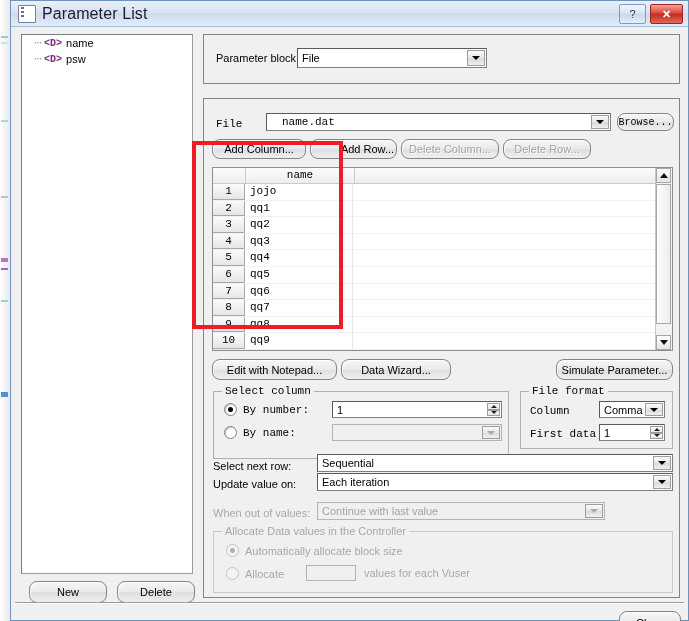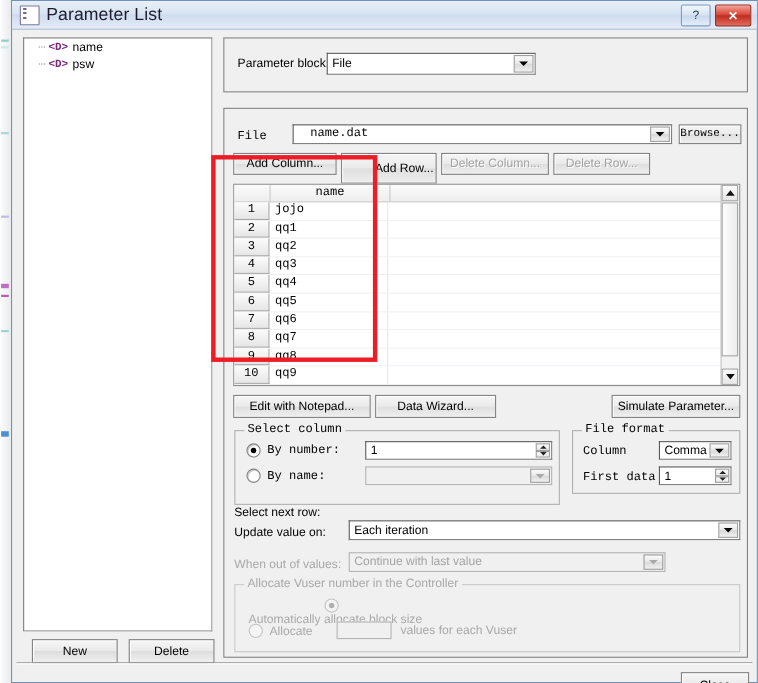--- a/index.html
+++ b/index.html
@@ -113,21 +113,21 @@
     font-family:"Liberation Mono", monospace;
   }
   .tree-label { font-size:11px; }
 
   .btn {
     font-family:"Liberation Sans", sans-serif;
     font-size: 11px;
     color:#000000;
     background: linear-gradient(180deg,#f6f6f6 0%,#eaeaea 50%,#dedede 51%,#efefef 100%);
     border: 1px solid #848484;
-    border-radius: 0;
+    border-radius: 8px;
     box-shadow: inset 1px 1px 0 #ffffff;
     cursor: pointer;
     display:flex; align-items:center; justify-content:center;
     box-sizing:border-box;
     white-space:nowrap;
   }
   .btn.disabled { color:#a3a3a3; text-shadow: 1px 1px 0 #ffffff; cursor:default; }
 
   .btn-new { position:absolute; left:18px; top:555px; width:78px; height:22px; }
   .btn-delete { position:absolute; left:106px; top:555px; width:78px; height:22px; }
@@ -364,21 +364,21 @@
       <div class="panel panel-body">
 
         <div class="lbl-mono" style="position:absolute;left:12px;top:19px;">File</div>
         <div class="combo" style="left:62px;top:14px;width:345px;height:18px;padding-left:15px;font-family:'Liberation Mono',monospace;">
           <span>name.dat</span>
           <span class="arrow"></span>
         </div>
         <div class="btn" style="position:absolute;left:413px;top:14px;width:57px;height:18px;font-family:'Liberation Mono',monospace;font-size:10px;">Browse...</div>
 
         <div class="btn" style="position:absolute;left:8px;top:40px;width:94px;height:20px;">Add Column...</div>
-        <div class="btn" style="position:absolute;left:106px;top:40px;width:87px;height:28px;padding-left:28px;">Add Row...</div>
+        <div class="btn" style="position:absolute;left:106px;top:40px;width:87px;height:20px;padding-left:28px;">Add Row...</div>
         <div class="btn disabled" style="position:absolute;left:197px;top:40px;width:98px;height:20px;">Delete Column...</div>
         <div class="btn disabled" style="position:absolute;left:299px;top:40px;width:88px;height:20px;">Delete Row...</div>
 
         <div class="grid-wrap">
           <div class="grid-head">
             <div class="gh-corner"></div>
             <div class="gh-cell">name</div>
             <div class="gh-rest"></div>
           </div>
           <div id="grid-rows">
@@ -478,36 +478,40 @@
           <div class="tinput" style="left:78px;top:32px;width:66px;height:17px;">
             <span>1</span>
             <span class="spin">
               <div class="up"></div>
               <div class="dn"></div>
             </span>
           </div>
         </div>
 
         <div class="row-label" style="position:absolute;left:9px;top:361px;">Select next row:</div>
+        <div class="combo" style="left:113px;top:355px;width:356px;height:18px;">
+          <span>Sequential</span>
+          <span class="arrow"></span>
+        </div>
 
         <div class="row-label" style="position:absolute;left:9px;top:379px;">Update value on:</div>
         <div class="combo" style="left:113px;top:374px;width:356px;height:18px;">
           <span>Each iteration</span>
           <span class="arrow"></span>
         </div>
 
         <div class="row-label" style="position:absolute;left:9px;top:408px;color:#a8a8a8;">When out of values:</div>
         <div class="combo disabled" style="left:113px;top:403px;width:288px;height:18px;">
           <span>Continue with last value</span>
           <span class="arrow"></span>
         </div>
 
         <div class="group disabled" style="left:9px;top:432px;width:460px;height:62px;">
-          <div class="glabel">Allocate Vuser number in the Controller</div>
-          <div class="radio on disabled" style="left:12px;top:12px;flex-direction:column;">
+          <div class="glabel">Allocate Data values in the Controller</div>
+          <div class="radio on disabled" style="left:12px;top:12px;">
             <span class="dot"></span>
             <span>Automatically allocate block size</span>
           </div>
           <div class="radio disabled" style="left:12px;top:35px;">
             <span class="dot"></span>
             <span>Allocate</span>
           </div>
           <div class="tinput disabled" style="left:92px;top:33px;width:50px;height:16px;">
             <span></span>
           </div>

